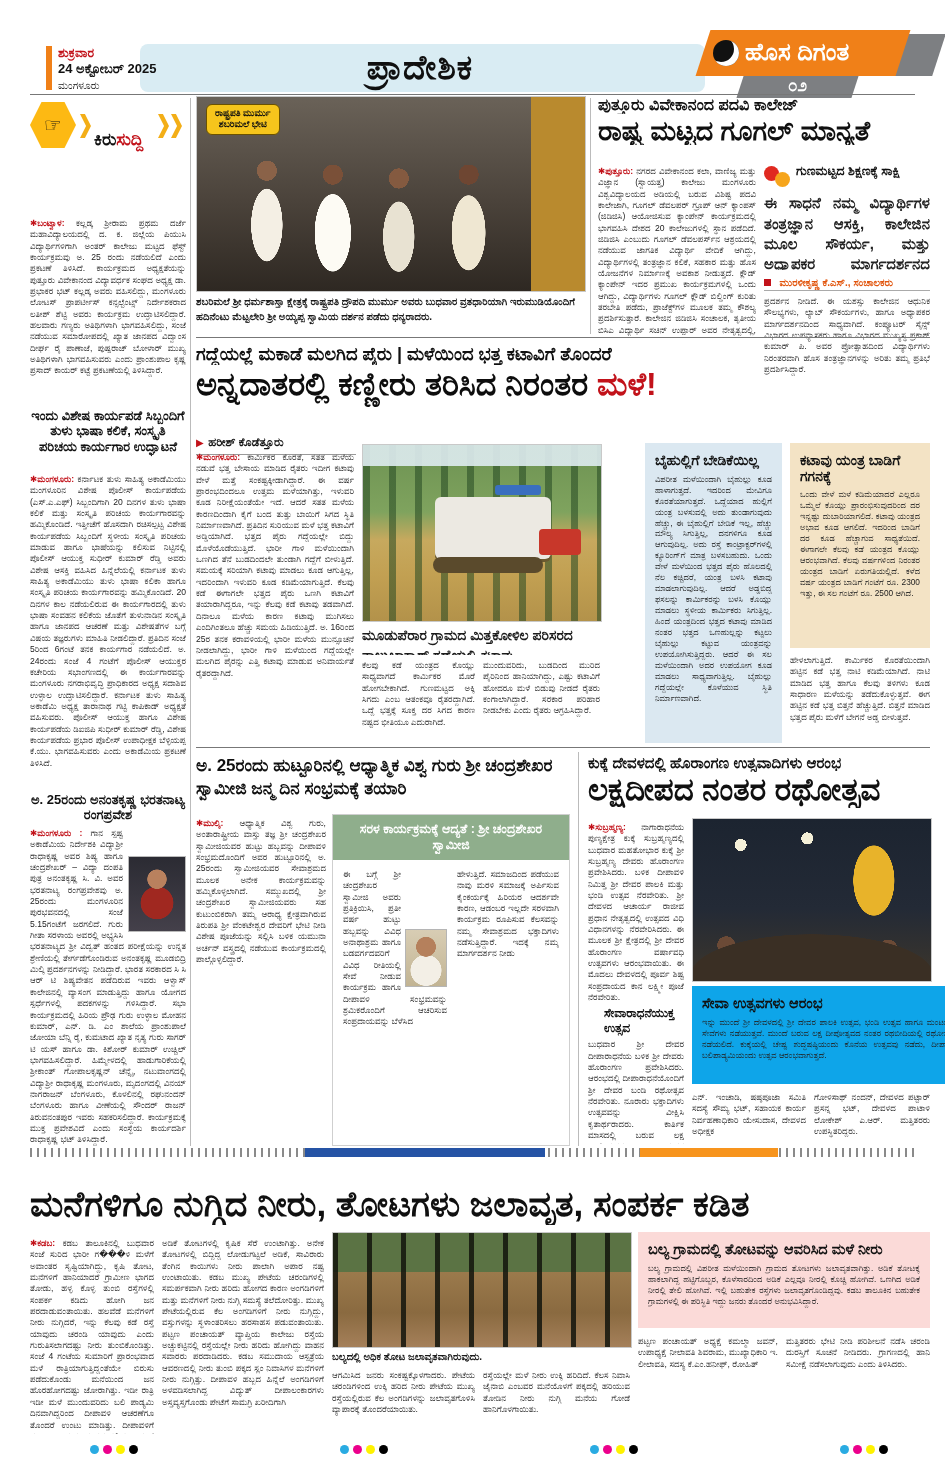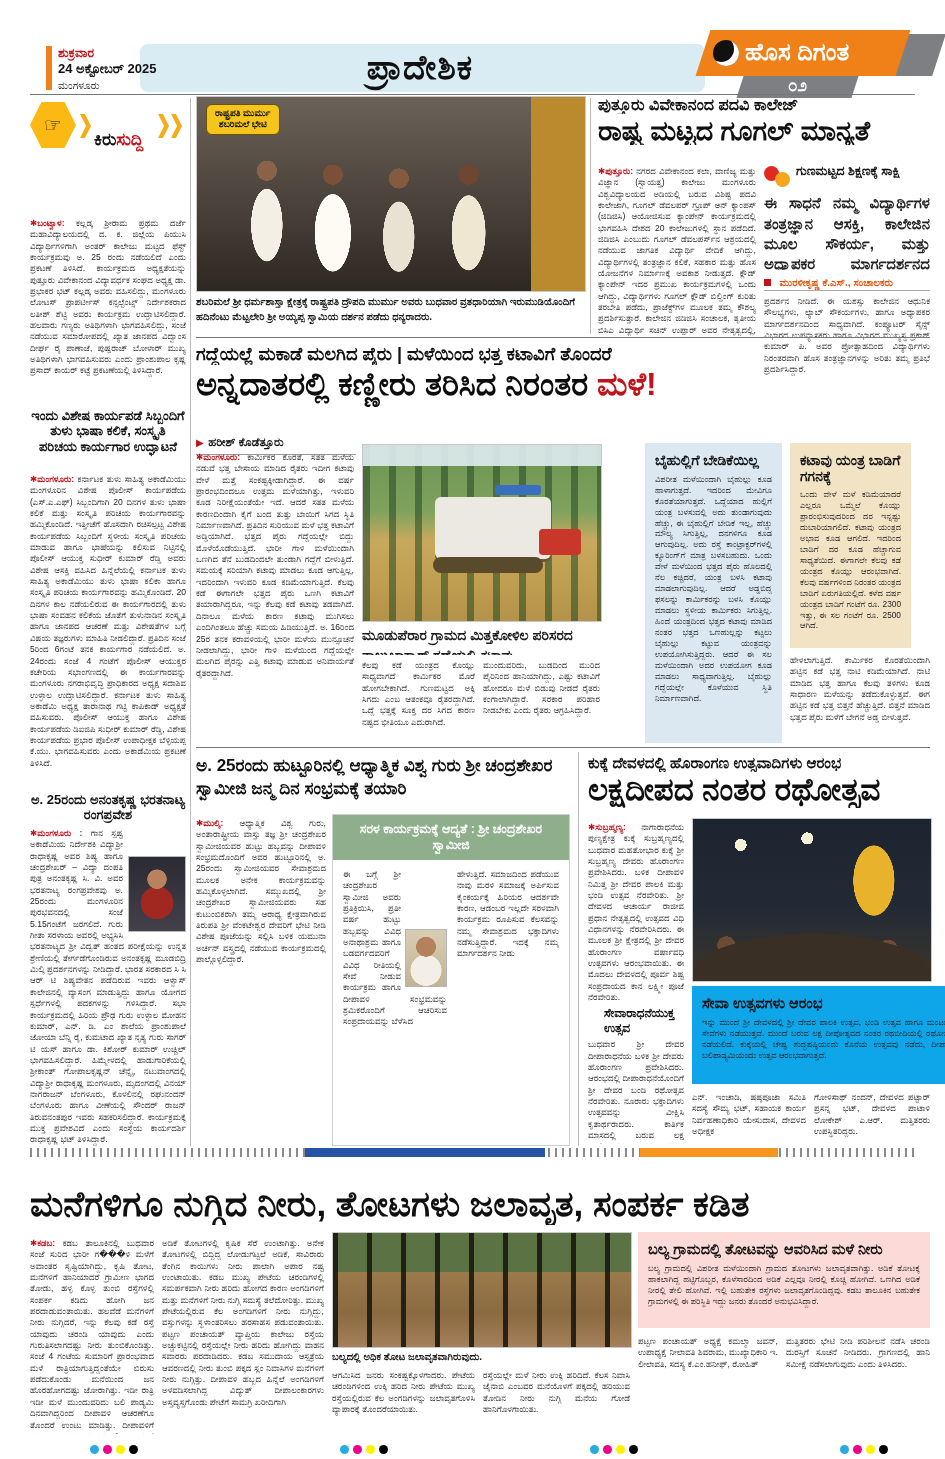--- a/index.html
+++ b/index.html
@@ -157,21 +157,21 @@
   <div class="abs caption" style="left:362px;top:625px;width:238px;height:30px;font-size:14px;">ಮೂಡುಪೆರಾರ ಗ್ರಾಮದ ಮಿತ್ತಕೋಳಿಲ ಪರಿಸರದ ನಾಲ್ಕುಬಾಕ್ಯಾರ್ ಗದ್ದೆಯಲ್ಲಿ ಕಟಾವು ನಡೆಯುತ್ತಿರುವುದು.</div>
 
   <div class="abs body-text" style="left:362px;top:660px;width:113px;height:82px;">ಕೆಲವು ಕಡೆ ಯಂತ್ರದ ಕೊಯ್ಲು ಸಾಧ್ಯವಾಗದೆ ಕಾರ್ಮಿಕರ ಮೊರೆ ಹೋಗಬೇಕಾಗಿದೆ. ಗುಣಮಟ್ಟದ ಅಕ್ಕಿ ಸಿಗದು ಎಂಬ ಆತಂಕವೂ ರೈತರದ್ದಾಗಿದೆ. ಒದ್ದೆ ಭತ್ತಕ್ಕೆ ಸೂಕ್ತ ದರ ಸಿಗದ ಕಾರಣ ನಷ್ಟದ ಭೀತಿಯೂ ಎದುರಾಗಿದೆ.</div>
   <div class="abs body-text" style="left:483px;top:660px;width:117px;height:82px;">ಮುಂದುವರಿದು, ಬುಡದಿಂದ ಮುರಿದ ಪೈರಿನಿಂದ ಹಾನಿಯಾಗಿದ್ದು, ಎಷ್ಟು ಕಟಾವಿಗೆ ಹೋದರೂ ಮಳೆ ಬಿಡುವು ನೀಡದೆ ರೈತರು ಕಂಗಾಲಾಗಿದ್ದಾರೆ. ಸರಕಾರ ಪರಿಹಾರ ನೀಡಬೇಕು ಎಂದು ರೈತರು ಆಗ್ರಹಿಸಿದ್ದಾರೆ.</div>
 
   <div class="box" style="left:645px;top:443px;width:137px;height:300px;background:#dbe8f1;">
     <h3 style="font-size:14px;">ಬೈಹುಲ್ಲಿಗೆ ಬೇಡಿಕೆಯಿಲ್ಲ</h3>
     <div class="body-text" style="font-size:8.3px;height:258px;">ವಿಪರೀತ ಮಳೆಯಿಂದಾಗಿ ಬೈಹುಲ್ಲು ಕೂಡ ಹಾಳಾಗುತ್ತದೆ. ಇದರಿಂದ ಮೇವಿಗೂ ಕೊರತೆಯಾಗುತ್ತದೆ. ಒದ್ದೆಯಾದ ಹುಲ್ಲಿಗೆ ಯಂತ್ರ ಬಳಸುವಲ್ಲಿ ಅದು ತುಂಡಾಗುವುದು ಹೆಚ್ಚು, ಈ ಬೈಹುಲ್ಲಿಗೆ ಬೇಡಿಕೆ ಇಲ್ಲ, ಹೆಚ್ಚು ಮೌಲ್ಯ ಸಿಗುತ್ತಿಲ್ಲ, ದನಗಳಿಗೂ ಕೂಡ ಆಗುವುದಿಲ್ಲ. ಅದು ರಸ್ತೆ ಕಾಂಟ್ರಾಕ್ಟರ್‌ಗಳಲ್ಲಿ ಕ್ಯೂರಿಂಗ್‌ಗೆ ಮಾತ್ರ ಬಳಸಬಹುದು. ಒಂದು ವೇಳೆ ಮಳೆಯಿಂದ ಭತ್ತದ ಪೈರು ಹೊಲದಲ್ಲಿ ನೆಲ ಕಚ್ಚಿದರೆ, ಯಂತ್ರ ಬಳಸಿ ಕಟಾವು ಮಾಡಲಾಗುವುದಿಲ್ಲ. ಆದರೆ ಅಡ್ಡಬಿದ್ದ ಫಸಲನ್ನು ಕಾರ್ಮಿಕರನ್ನು ಬಳಸಿ ಕೊಯ್ಲು ಮಾಡಲು ಸ್ಥಳೀಯ ಕಾರ್ಮಿಕರು ಸಿಗುತ್ತಿಲ್ಲ. ಹಿಂದೆ ಯಂತ್ರದಿಂದ ಭತ್ತದ ಕಟಾವು ಮಾಡಿದ ನಂತರ ಭತ್ತದ ಒಣಹುಲ್ಲನ್ನು ಕಟ್ಟಲು ಬೈಹುಲ್ಲು ಕಟ್ಟುವ ಯಂತ್ರವನ್ನು ಉಪಯೋಗಿಸುತ್ತಿದ್ದರು. ಆದರೆ ಈ ಸಲ ಮಳೆಯಿಂದಾಗಿ ಅದರ ಉಪಯೋಗ ಕೂಡ ಮಾಡಲು ಸಾಧ್ಯವಾಗುತ್ತಿಲ್ಲ. ಬೈಹುಲ್ಲು ಗದ್ದೆಯಲ್ಲೇ ಕೊಳೆಯುವ ಸ್ಥಿತಿ ನಿರ್ಮಾಣವಾಗಿದೆ.</div>
   </div>
 
-  <div class="box" style="left:790px;top:443px;width:121px;height:205px;background:#f3e3c5;">
+  <div class="box" style="left:790px;top:443px;width:140px;height:205px;background:#f3e3c5;">
     <h3 style="font-size:14px;line-height:1.15;">ಕಟಾವು ಯಂತ್ರ ಬಾಡಿಗೆ ಗಗನಕ್ಕೆ</h3>
     <div class="body-text" style="font-size:8.3px;height:148px;">ಒಂದು ವೇಳೆ ಮಳೆ ಕಡಿಮೆಯಾದರೆ ಎಲ್ಲರೂ ಒಮ್ಮೆಲೆ ಕೊಯ್ಲು ಪ್ರಾರಂಭಿಸುವುದರಿಂದ ದರ ಇನ್ನಷ್ಟು ದುಬಾರಿಯಾಗಲಿದೆ. ಕಟಾವು ಯಂತ್ರದ ಅಭಾವ ಕೂಡ ಆಗಲಿದೆ. ಇದರಿಂದ ಬಾಡಿಗೆ ದರ ಕೂಡ ಹೆಚ್ಚಾಗುವ ಸಾಧ್ಯತೆಯಿದೆ. ಈಗಾಗಲೇ ಕೆಲವು ಕಡೆ ಯಂತ್ರದ ಕೊಯ್ಲು ಆರಂಭವಾಗಿದೆ. ಕೆಲವು ವರ್ಷಗಳಿಂದ ನಿರಂತರ ಯಂತ್ರದ ಬಾಡಿಗೆ ಏರುಗತಿಯಲ್ಲಿದೆ. ಕಳೆದ ವರ್ಷ ಯಂತ್ರದ ಬಾಡಿಗೆ ಗಂಟೆಗೆ ರೂ. 2300 ಇತ್ತು, ಈ ಸಲ ಗಂಟೆಗೆ ರೂ. 2500 ಆಗಿದೆ.</div>
   </div>
   <div class="abs body-text" style="left:790px;top:655px;width:140px;height:88px;">ಹೇಳಲಾಗುತ್ತಿದೆ. ಕಾರ್ಮಿಕರ ಕೊರತೆಯಿಂದಾಗಿ ಹಟ್ಟಿನ ಕಡೆ ಭತ್ತ ನಾಟಿ ಕಡಿಮೆಯಾಗಿದೆ. ನಾಟಿ ಮಾಡಿದ ಭತ್ತ ಹಾಗೂ ಕೆಲವು ತಳಿಗಳು ಕೂಡ ಸಾಧಾರಣ ಮಳೆಯನ್ನು ತಡೆದುಕೊಳ್ಳುತ್ತವೆ. ಈಗ ಹಟ್ಟಿನ ಕಡೆ ಭತ್ತ ಬಿತ್ತನೆ ಹೆಚ್ಚುತ್ತಿದೆ. ಬಿತ್ತನೆ ಮಾಡಿದ ಭತ್ತದ ಪೈರು ಮಳೆಗೆ ಬೇಗನೆ ಅಡ್ಡ ಬೀಳುತ್ತವೆ.</div>
 
   <div class="rule-h" style="left:196px;top:747px;width:734px;background:#777;"></div>
 
   <div class="abs hl" style="left:196px;top:755px;width:372px;height:56px;font-size:17px;line-height:1.35;overflow:hidden;">ಅ. 25ರಂದು ಹುಟ್ಟೂರಿನಲ್ಲಿ ಆಧ್ಯಾತ್ಮಿಕ ವಿಶ್ವ ಗುರು ಶ್ರೀ ಚಂದ್ರಶೇಖರ ಸ್ವಾಮೀಜಿ ಜನ್ಮ ದಿನ ಸಂಭ್ರಮಕ್ಕೆ ತಯಾರಿ</div>
   <div class="abs body-text" style="left:196px;top:818px;width:130px;height:326px;">
     <span class="star">✱</span><span class="dl">ಮುಲ್ಕಿ:</span> <span>ಆಧ್ಯಾತ್ಮಿಕ ವಿಶ್ವ ಗುರು, ಅಂತಾರಾಷ್ಟ್ರೀಯ ವಾಸ್ತು ತಜ್ಞ ಶ್ರೀ ಚಂದ್ರಶೇಖರ ಸ್ವಾಮೀಜಿಯವರ ಹುಟ್ಟು ಹಬ್ಬವನ್ನು ದೀಪಾವಳಿ ಸಂಭ್ರಮದೊಂದಿಗೆ ಅವರ ಹುಟ್ಟೂರಿನಲ್ಲಿ ಅ. 25ರಂದು ಸ್ವಾಮೀಜಿಯವರ ಸೇವಾಶ್ರಮದ ಮೂಲಕ ಅನೇಕ ಕಾರ್ಯಕ್ರಮವನ್ನು ಹಮ್ಮಿಕೊಳ್ಳಲಾಗಿದೆ. ಸಮ್ಮುಖದಲ್ಲಿ ಶ್ರೀ ಚಂದ್ರಶೇಖರ ಸ್ವಾಮೀಜಿಯವರು ಸಹ ಕುಟುಂಬಿಕರಾಗಿ ತಮ್ಮ ಆರಾಧ್ಯ ಕ್ಷೇತ್ರವಾಗಿರುವ ತಿರುಪತಿ ಶ್ರೀ ವೆಂಕಟೇಶ್ವರ ದೇವರಿಗೆ ಭೇಟಿ ನೀಡಿ ವಿಶೇಷ ಪೂಜೆಯನ್ನು ಸಲ್ಲಿಸಿ ಬಳಿಕ ಯಮುನಾ ಅರ್ಚನ್ ವಸ್ತ್ರದಲ್ಲಿ ನಡೆಯುವ ಕಾರ್ಯಕ್ರಮದಲ್ಲಿ ಪಾಲ್ಗೊಳ್ಳಲಿದ್ದಾರೆ.</span>

